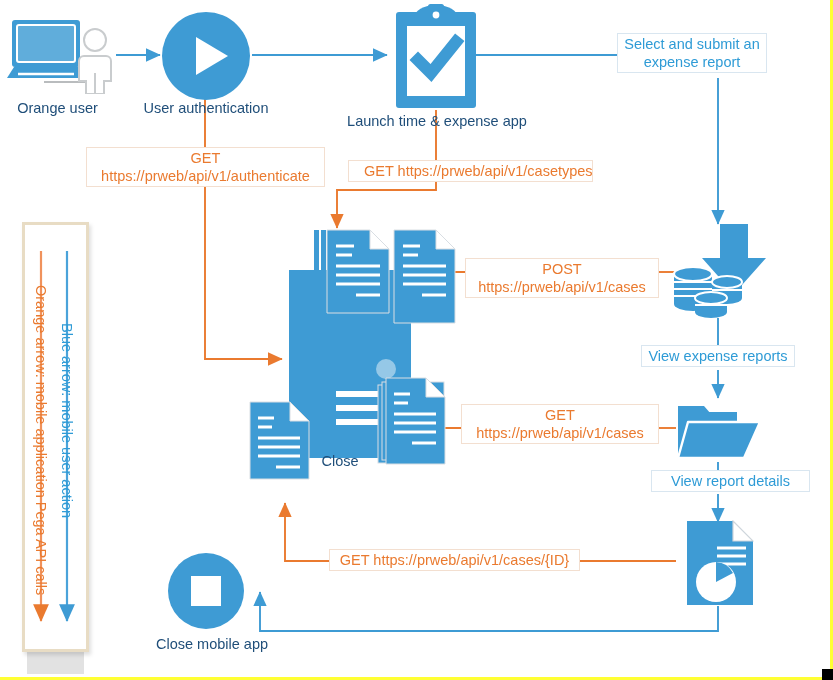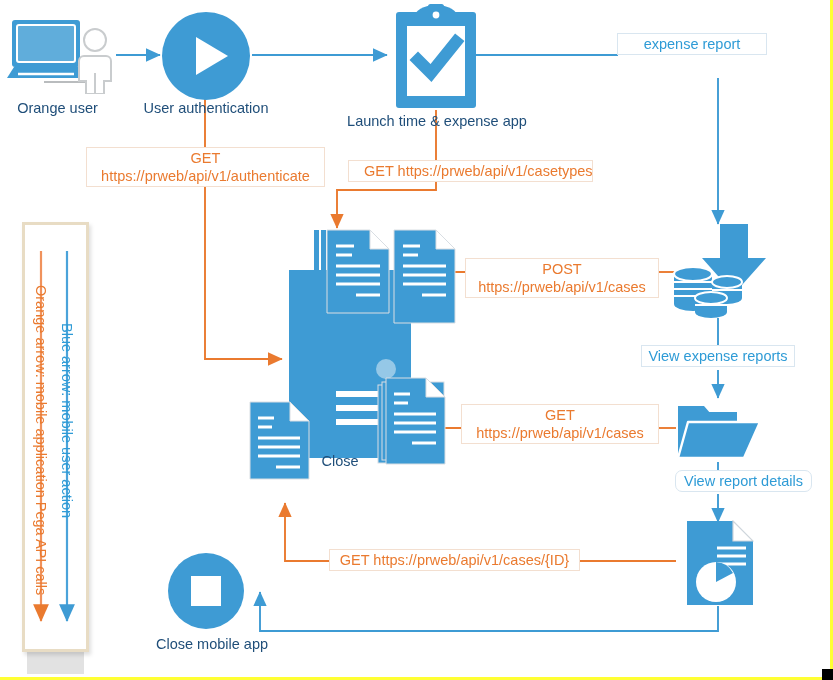--- a/index.html
+++ b/index.html
@@ -305,38 +305,39 @@
   <div class="boxlbl orange" style="left:86px; top:147px; width:239px;">
     <div>GET</div>
     <div>https://prweb/api/v1/authenticate</div>
   </div>
 
   <div class="boxlbl orange" style="left:348px; top:160px; width:245px;padding-left:15px;">
     <div>GET https://prweb/api/v1/casetypes</div>
   </div>
 
   <div class="boxlbl blue" style="left:617px; top:33px; width:150px;">
+    <div>Select and submit an</div>
     <div>expense report</div>
   </div>
 
   <div class="boxlbl orange" style="left:465px; top:258px; width:194px;">
     <div>POST</div>
     <div>https://prweb/api/v1/cases</div>
   </div>
 
   <div class="boxlbl blue" style="left:641px; top:345px; width:154px;">
     <div>View expense reports</div>
   </div>
 
   <div class="boxlbl orange" style="left:461px; top:404px; width:198px;">
     <div>GET</div>
     <div>https://prweb/api/v1/cases</div>
   </div>
 
-  <div class="boxlbl blue" style="left:675px; top:470px; width:137px;border-radius:7px;">
+  <div class="boxlbl blue" style="left:651px; top:470px; width:159px;">
     <div>View report details</div>
   </div>
 
   <div class="boxlbl orange" style="left:329px; top:549px; width:251px;">
     <div>GET https://prweb/api/v1/cases/{ID}</div>
   </div>
 
   <div class="legend-shadowbar"></div>
   <div class="legend">
     <svg style="position:absolute; left:0; top:0;" width="61" height="424" viewBox="0 0 61 424">

